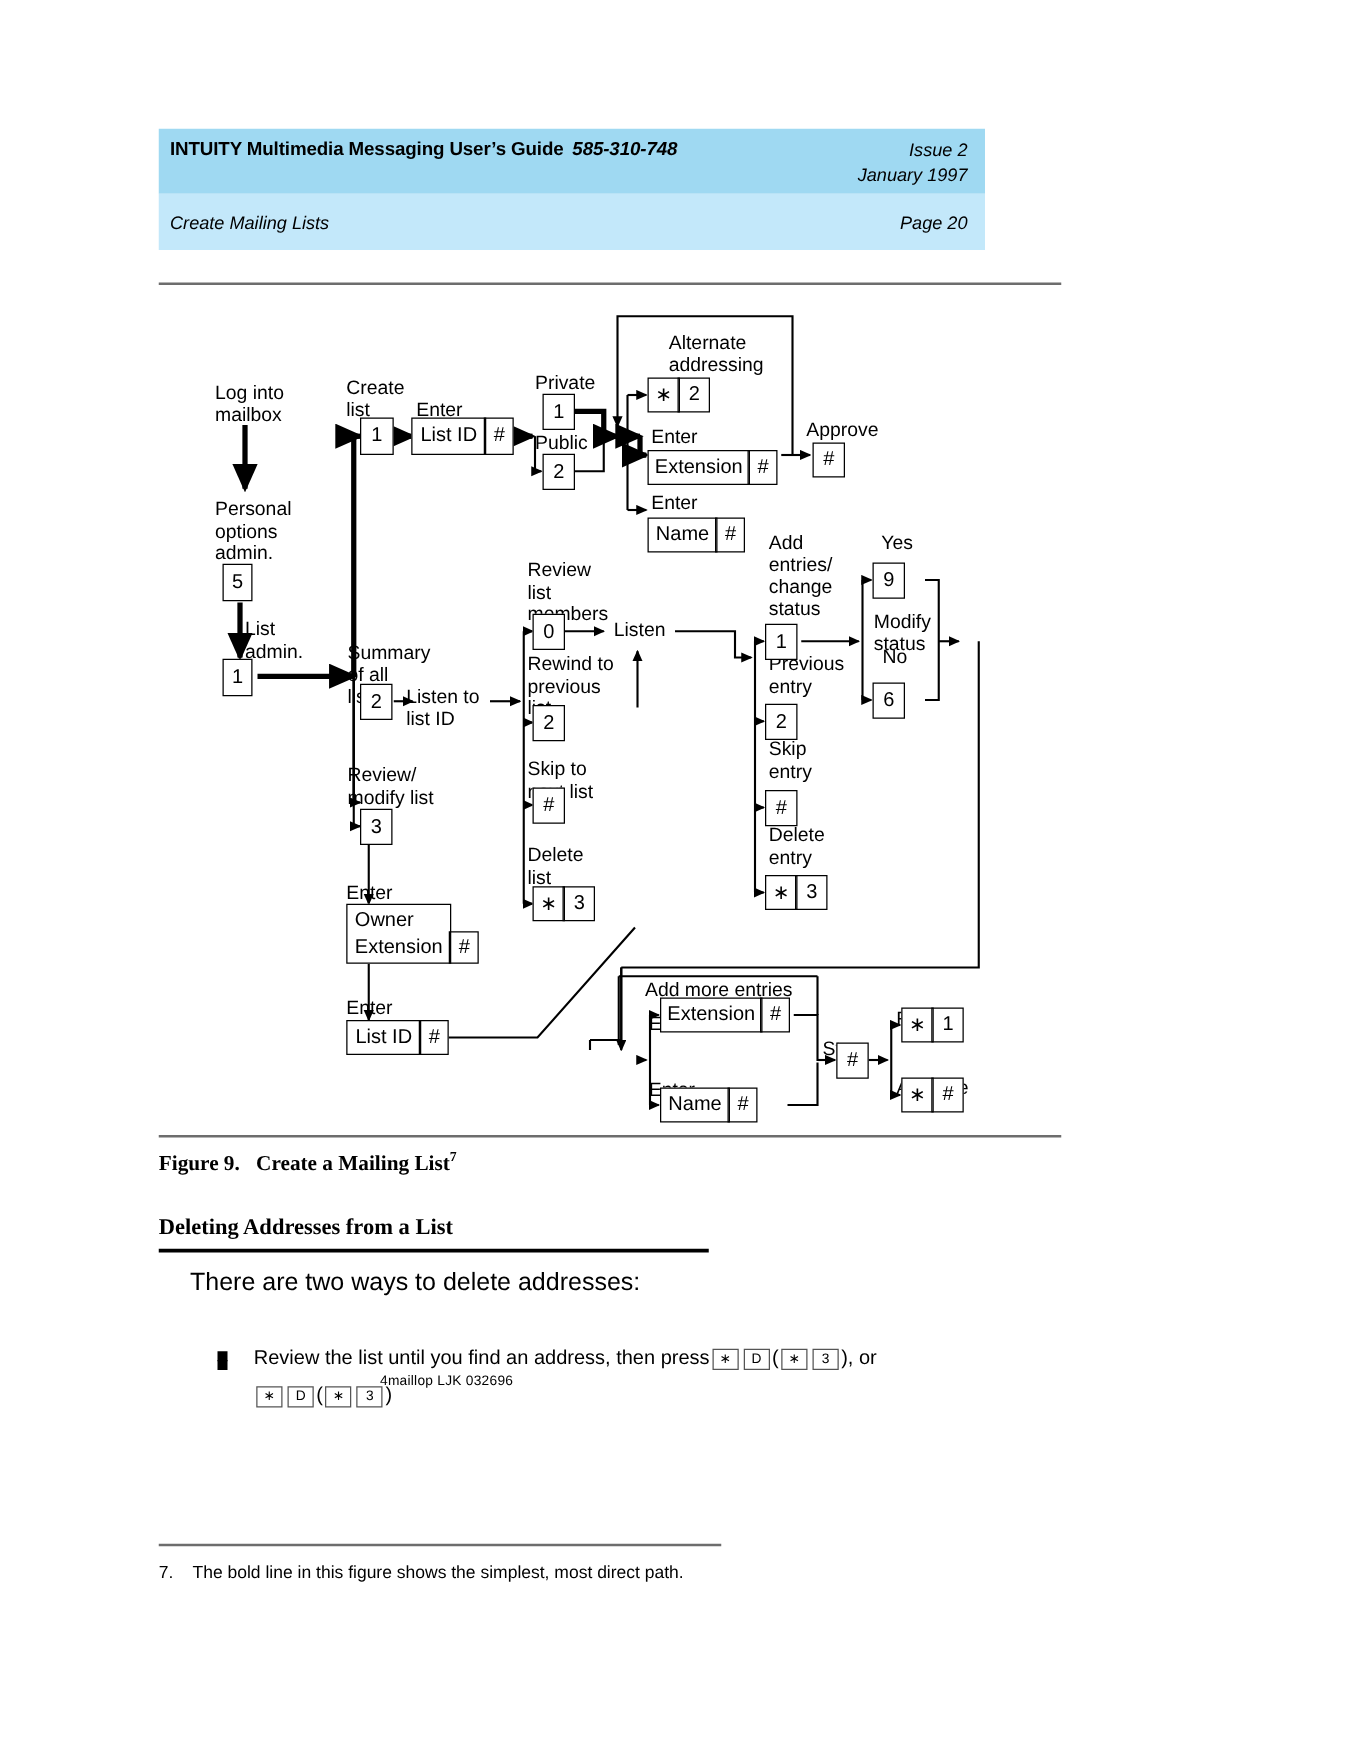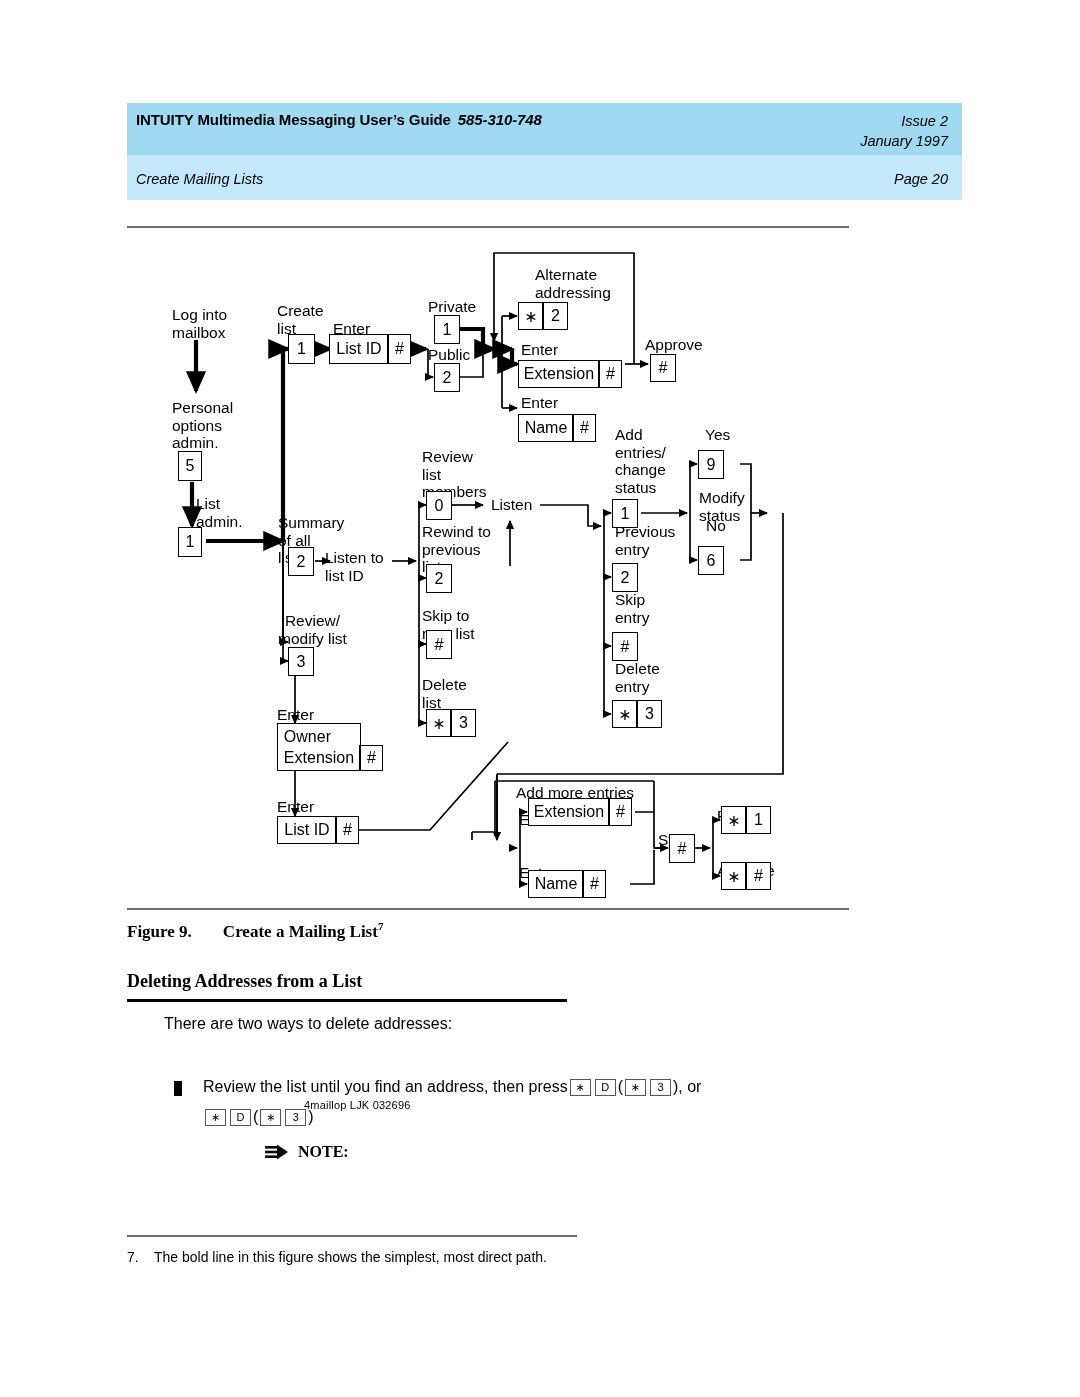--- a/index.html
+++ b/index.html
@@ -1,20 +1,20 @@
 <!DOCTYPE html>
 <html><head>
 <meta charset="utf-8">
 <style>
   html,body{margin:0;padding:0;background:#fff;}
   body{width:1080px;height:1397px;position:relative;
        font-family:"Liberation Sans",sans-serif;color:#000;}
 
   
-  #header{position:absolute;left:127px;top:103px;width:835px;}
+  #header{position:absolute;left:127px;top:103px;width:661px;}
   .hdr-band{display:flex;justify-content:space-between;align-items:flex-start;box-sizing:border-box;}
   #band-top{background:#9fd9f2;height:52px;padding:8px 14px 0 9px;}
   #band-bot{background:#c3e8fa;height:45px;padding:16px 14px 0 9px;}
   .hdr-title{font-size:15px;font-weight:bold;letter-spacing:-0.1px;white-space:nowrap;}
   .hdr-title .docnum{font-style:italic;margin-left:7px;}
   .hdr-right{text-align:right;font-style:italic;font-size:14.5px;line-height:20px;}
   .hdr-left-sub{font-style:italic;font-size:14.5px;}
   .hdr-right-sub{font-style:italic;font-size:14.5px;}
 
   
@@ -35,25 +35,25 @@
   .keyrow{position:absolute;display:flex;background:#fff;}
   .keyrow > span{border:1.6px solid #000;box-sizing:border-box;
        font-size:16px;display:flex;align-items:center;justify-content:center;
        margin-left:-1.6px;}
   .keyrow > span:first-child{margin-left:0;}
   #drawid{position:absolute;left:304px;top:863px;font-size:11px;color:#000;letter-spacing:0.2px;}
 
   
   #figcaption{position:absolute;left:127px;top:920px;font-family:"Liberation Serif",serif;
               font-size:17px;font-weight:bold;}
-  #figcaption .cap-label{margin-right:31px;}
+  #figcaption .cap-label{margin-right:13px;}
   #figcaption sup{font-size:11px;}
   #head2{position:absolute;left:127px;top:971px;font-family:"Liberation Serif",serif;
          font-size:18px;font-weight:bold;}
-  #intro{position:absolute;left:164px;top:1015px;font-size:16px;}
+  #intro{position:absolute;left:152px;top:1015px;font-size:20px;}
   .bullet-row{position:absolute;font-size:16px;line-height:23px;}
   .bullet-row .sq{position:absolute;left:-29px;top:6px;width:8px;height:8px;background:#000;}
   .ikey{display:inline-flex;align-items:center;justify-content:center;
         border:1.2px solid #555;min-width:15px;height:15px;padding:0 2px;
         font-size:11px;line-height:1;vertical-align:1px;margin:0 2px;background:#fff;}
 
   #note-wrap{position:absolute;left:265px;top:1143px;}
   #note-title{font-family:"Liberation Serif",serif;font-size:16px;font-weight:bold;
               display:flex;align-items:center;}
   #note-body{font-size:16px;line-height:23px;margin-top:7px;width:600px;}
@@ -213,21 +213,21 @@
 addressing</div>
 <div class="dlabel" style="left:521px;top:105px;">Enter</div>
 <div class="dlabel" style="left:645px;top:100px;">Approve</div>
 <div class="dlabel" style="left:521px;top:158px;">Enter</div>
 
 <div class="dlabel" style="left:278px;top:278px;">Summary
 of all
 lists</div>
 <div class="dlabel" style="left:325px;top:313px;">Listen to
 list ID</div>
-<div class="dlabel" style="left:278px;top:376px;text-align:center;">Review/
+<div class="dlabel" style="left:278px;top:376px;">Review/
 modify list</div>
 
 <div class="dlabel" style="left:422px;top:212px;">Review
 list
 members</div>
 <div class="dlabel" style="left:491px;top:260px;">Listen</div>
 <div class="dlabel" style="left:422px;top:287px;">Rewind to
 previous
 list</div>
 <div class="dlabel" style="left:422px;top:371px;">Skip to
@@ -359,28 +359,19 @@
   <span>Review the list until you find an address, then press</span><span class="ikey">∗</span><span class="ikey">D</span><span>(</span><span class="ikey">∗</span><span class="ikey">3</span><span>), or</span>
 </div>
 
 <div class="bullet-row" style="left:203px;top:1082px;width:700px;">
   <span class="sq"></span>
   <br>
   <span class="ikey">∗</span><span class="ikey">D</span><span>(</span><span class="ikey">∗</span><span class="ikey">3</span><span>)</span>
 </div>
 
 <div id="note-wrap">
-  <div id="note-title">
-    <svg width="26" height="16" viewBox="0 0 26 16" style="margin-right:7px;">
-      <rect x="0" y="2" width="14" height="2.6" fill="#000"></rect>
-      <rect x="0" y="6.7" width="14" height="2.6" fill="#000"></rect>
-      <rect x="0" y="11.4" width="14" height="2.6" fill="#000"></rect>
-      <path d="M12,0.5 L23,8 L12,15.5 Z" fill="#000"></path>
-    </svg>
-    <span>NOTE:</span>
-  </div>
 </div>
 
 <div class="rule" id="rule-fn"></div>
 
 <div id="footnote">
   <span class="fn-num">7.</span><span>The bold line in this figure shows the simplest, most direct path.</span>
 </div>
 
 </body></html>

